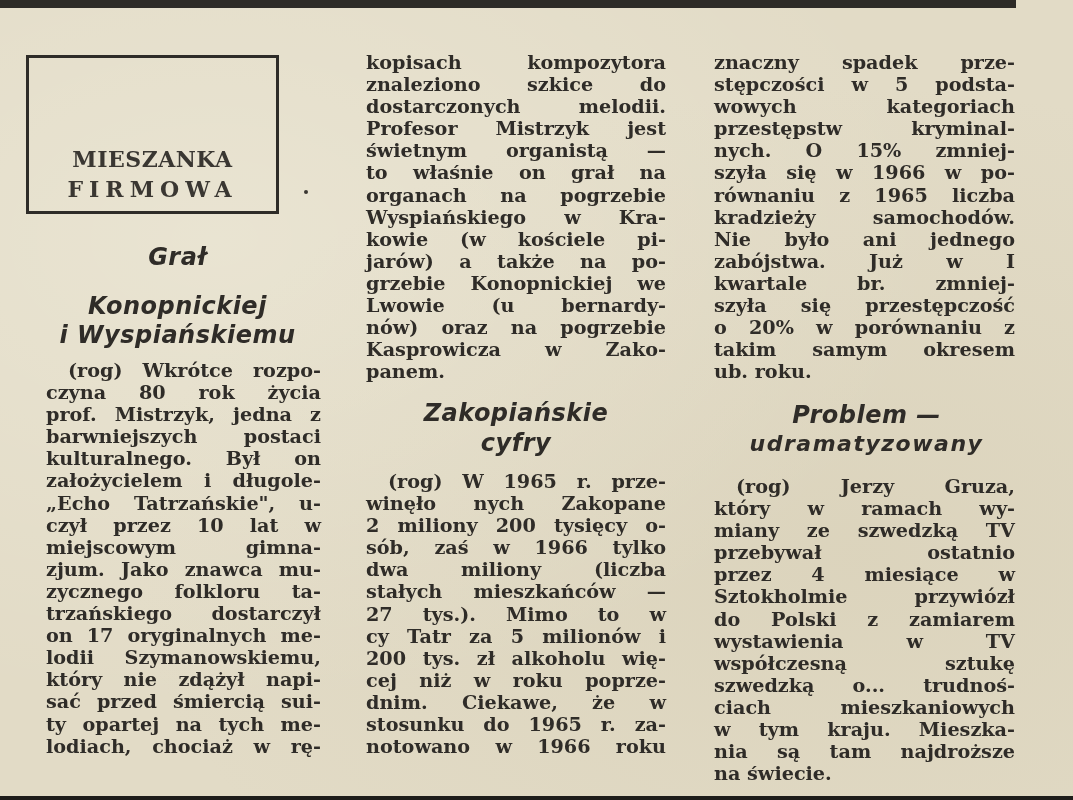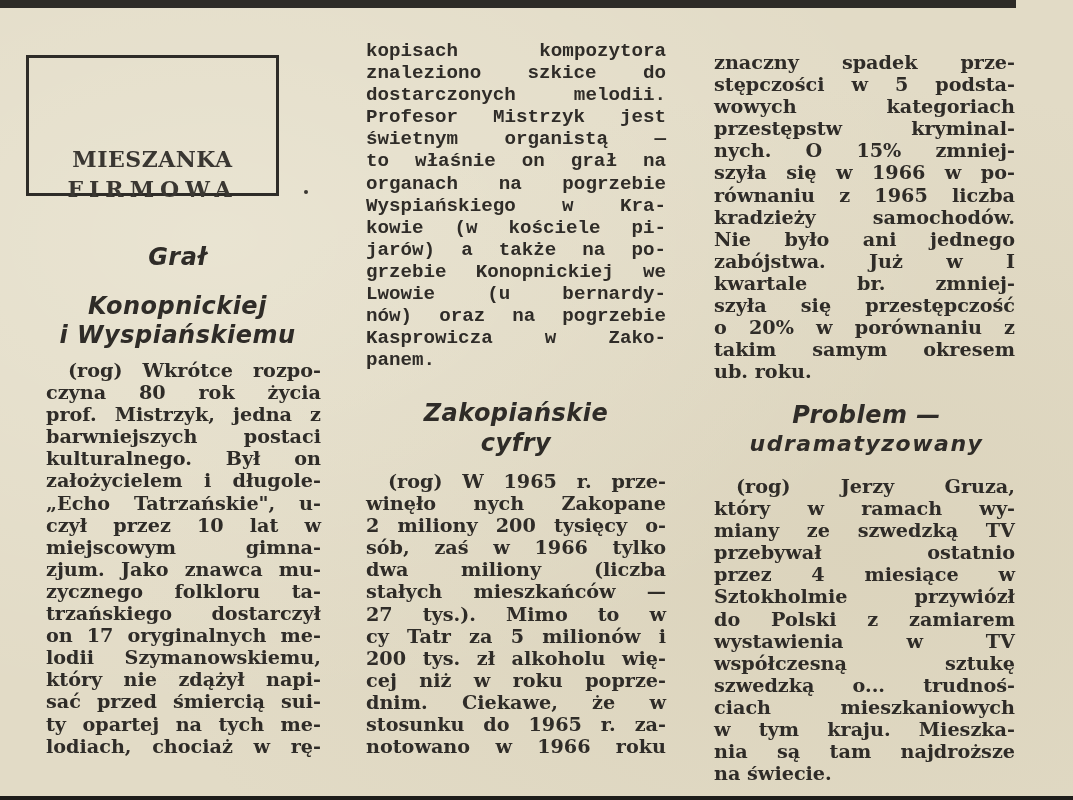--- a/index.html
+++ b/index.html
@@ -42,21 +42,21 @@
     height: 22.1px;
     overflow: visible;
   }
   .line.last { text-align-last: left; }
   .line.indent { padding-left: 22px; }
   .col1 { left: 46px; width: 275px; }
   .col2 { left: 366px; width: 300px; }
   .col3 { left: 714px; width: 301px; }
 
   .box {
-    position: absolute; left: 26px; top: 55px; width: 253px; height: 141px;
+    position: absolute; left: 26px; top: 55px; width: 253px; height: 159px;
     border: 3px solid #2e2c28;
     box-sizing: border-box;
   }
   .box-title {
     position: absolute; left: 0; width: 100%; text-align: center;
     font-family: "DejaVu Serif", serif; font-weight: bold;
     color: #3a3732;
   }
   .box-title.l1 { top: 88px; font-size: 22px; letter-spacing: 0.5px; }
   .box-title.l2 { top: 118px; font-size: 22px; letter-spacing: 6px; }
@@ -102,21 +102,21 @@
     <span class="line">zycznego folkloru ta-</span>
     <span class="line">trzańskiego dostarczył</span>
     <span class="line">on 17 oryginalnych me-</span>
     <span class="line">lodii Szymanowskiemu,</span>
     <span class="line">który nie zdążył napi-</span>
     <span class="line">sać przed śmiercią sui-</span>
     <span class="line">ty opartej na tych me-</span>
     <span class="line">lodiach, chociaż w rę-</span>
   </div>
 
-  <div class="col col2" style="top:40px;font-family:Liberation Mono, monospace;">
+  <div class="col col2" style="top:52px;">
     <span class="line">kopisach kompozytora</span>
     <span class="line">znaleziono szkice do</span>
     <span class="line">dostarczonych melodii.</span>
     <span class="line">Profesor Mistrzyk jest</span>
     <span class="line">świetnym organistą —</span>
     <span class="line">to właśnie on grał na</span>
     <span class="line">organach na pogrzebie</span>
     <span class="line">Wyspiańskiego w Kra-</span>
     <span class="line">kowie (w kościele pi-</span>
     <span class="line">jarów) a także na po-</span>

